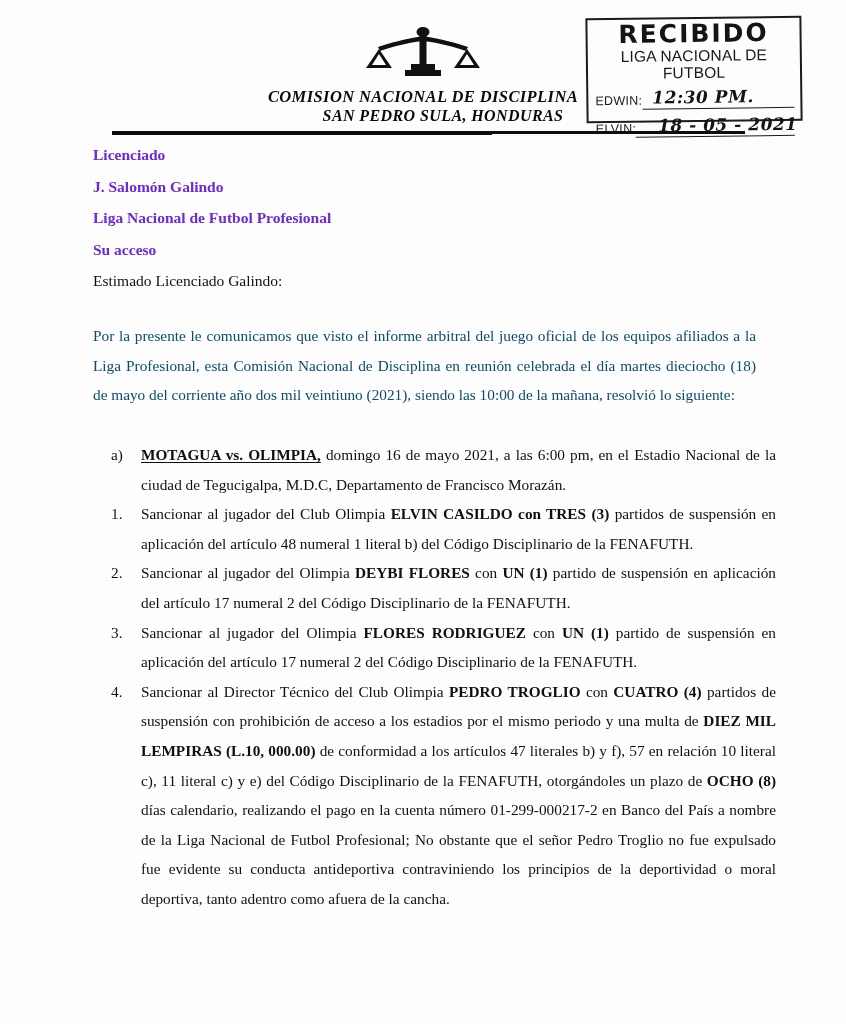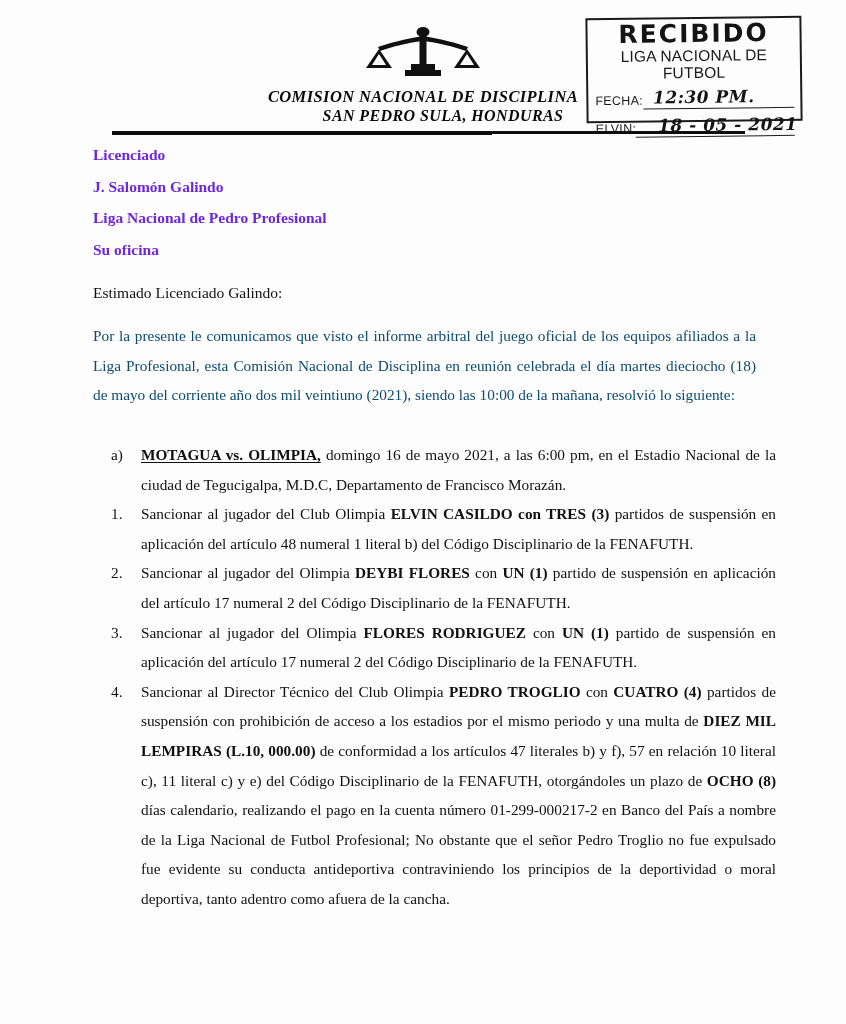--- a/index.html
+++ b/index.html
@@ -145,21 +145,21 @@
     font-weight: bold;
     font-size: 15.5px;
     line-height: 31.5px;
     color: #6d28d9;
     white-space: nowrap;
   }
   .salutation {
     font-size: 15.5px;
     line-height: 31.5px;
     color: #101010;
-    margin-top: 12px;
+    margin-top: 0;
   }
 
   
   .intro {
     position: absolute;
     left: 93px;
     top: 321px;
     width: 663px;
     font-size: 15.3px;
     line-height: 29.5px;
@@ -218,37 +218,37 @@
       <rect x="41" y="48" width="36" height="6" fill="#111111"></rect>
     </svg>
     <div class="org-line1">COMISION NACIONAL DE DISCIPLINA</div>
     <div class="org-line2">SAN PEDRO SULA, HONDURAS</div>
   </div>
 
   <div class="stamp">
     <div class="stamp-title">RECIBIDO</div>
     <div class="stamp-sub">LIGA NACIONAL DE FUTBOL</div>
     <div class="stamp-row">
-      <span class="stamp-label">FECHA:</span>
+      <span class="stamp-label">EDWIN:</span>
       <span class="stamp-value">12:30 PM.</span>
     </div>
     <div class="stamp-row">
       <span class="stamp-label">ELVIN:</span>
       <span class="stamp-value shifted">18 - 05 - 2021</span>
     </div>
   </div>
 
   <div class="divider"></div>
   <div class="divider-thick"></div>
 
   <div class="addressee">
     <div class="addr-line">Licenciado</div>
     <div class="addr-line">J. Salomón Galindo</div>
-    <div class="addr-line">Liga Nacional de Pedro Profesional</div>
-    <div class="addr-line">Su oficina</div>
+    <div class="addr-line">Liga Nacional de Futbol Profesional</div>
+    <div class="addr-line">Su acceso</div>
     <div class="salutation">Estimado Licenciado Galindo:</div>
   </div>
 
   <div class="intro">Por la presente le comunicamos que visto el informe arbitral del juego oficial de los equipos afiliados a la Liga Profesional, esta Comisión Nacional de Disciplina en reunión celebrada el día martes dieciocho (18) de mayo del corriente año dos mil veintiuno (2021), siendo las 10:00 de la mañana, resolvió lo siguiente:</div>
 
   <div class="list">
 
     <div class="item">
       <span class="marker">a)</span>
       <u>MOTAGUA vs. OLIMPIA,</u><span> domingo 16 de mayo 2021, a las 6:00 pm, en el Estadio Nacional de la ciudad de Tegucigalpa, M.D.C, Departamento de Francisco Morazán.</span>

